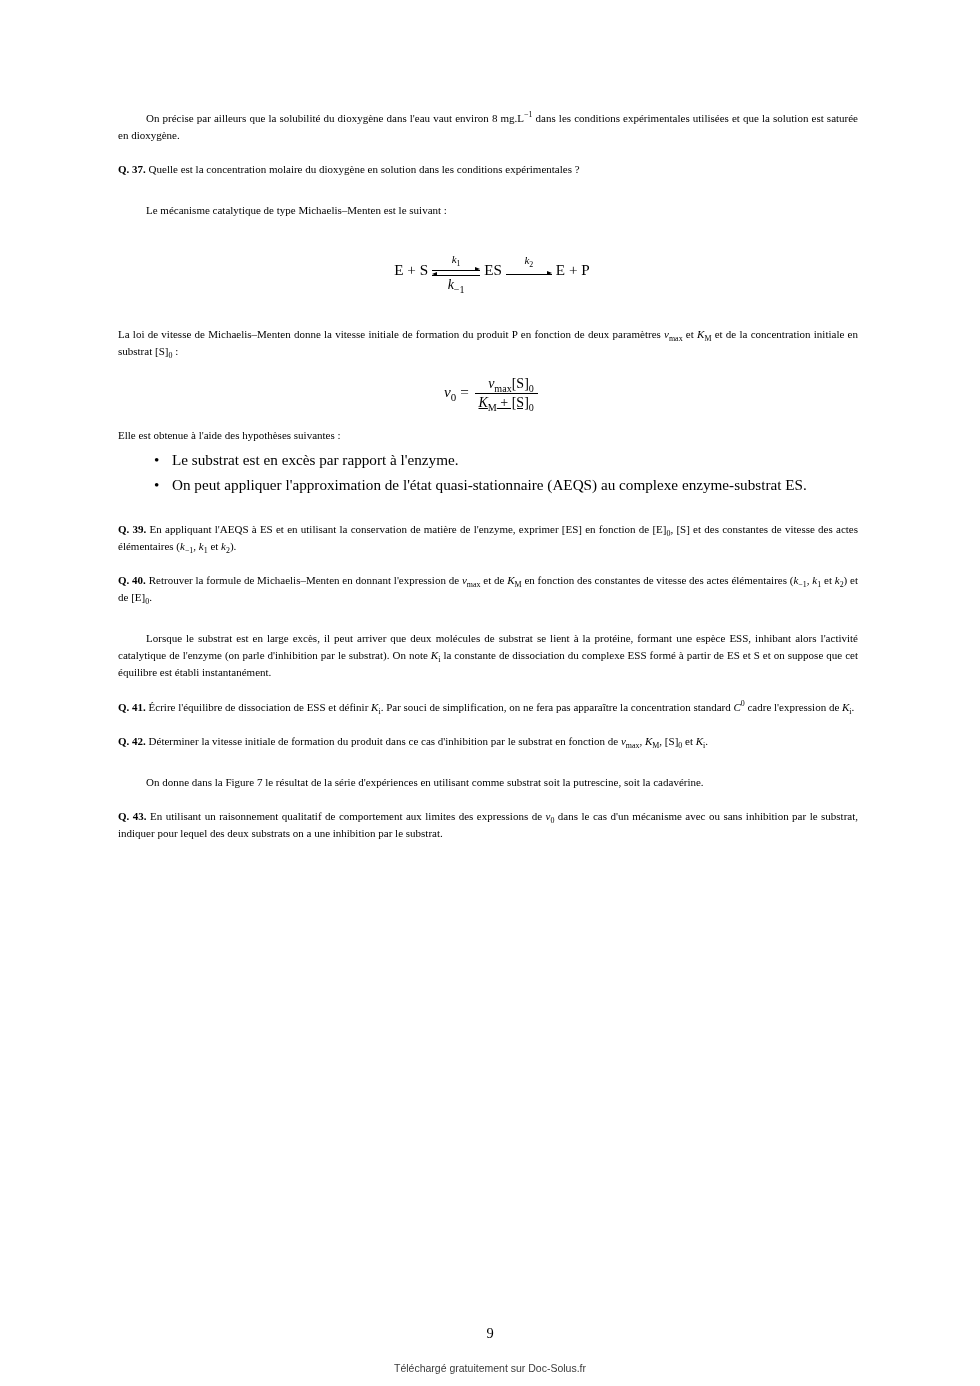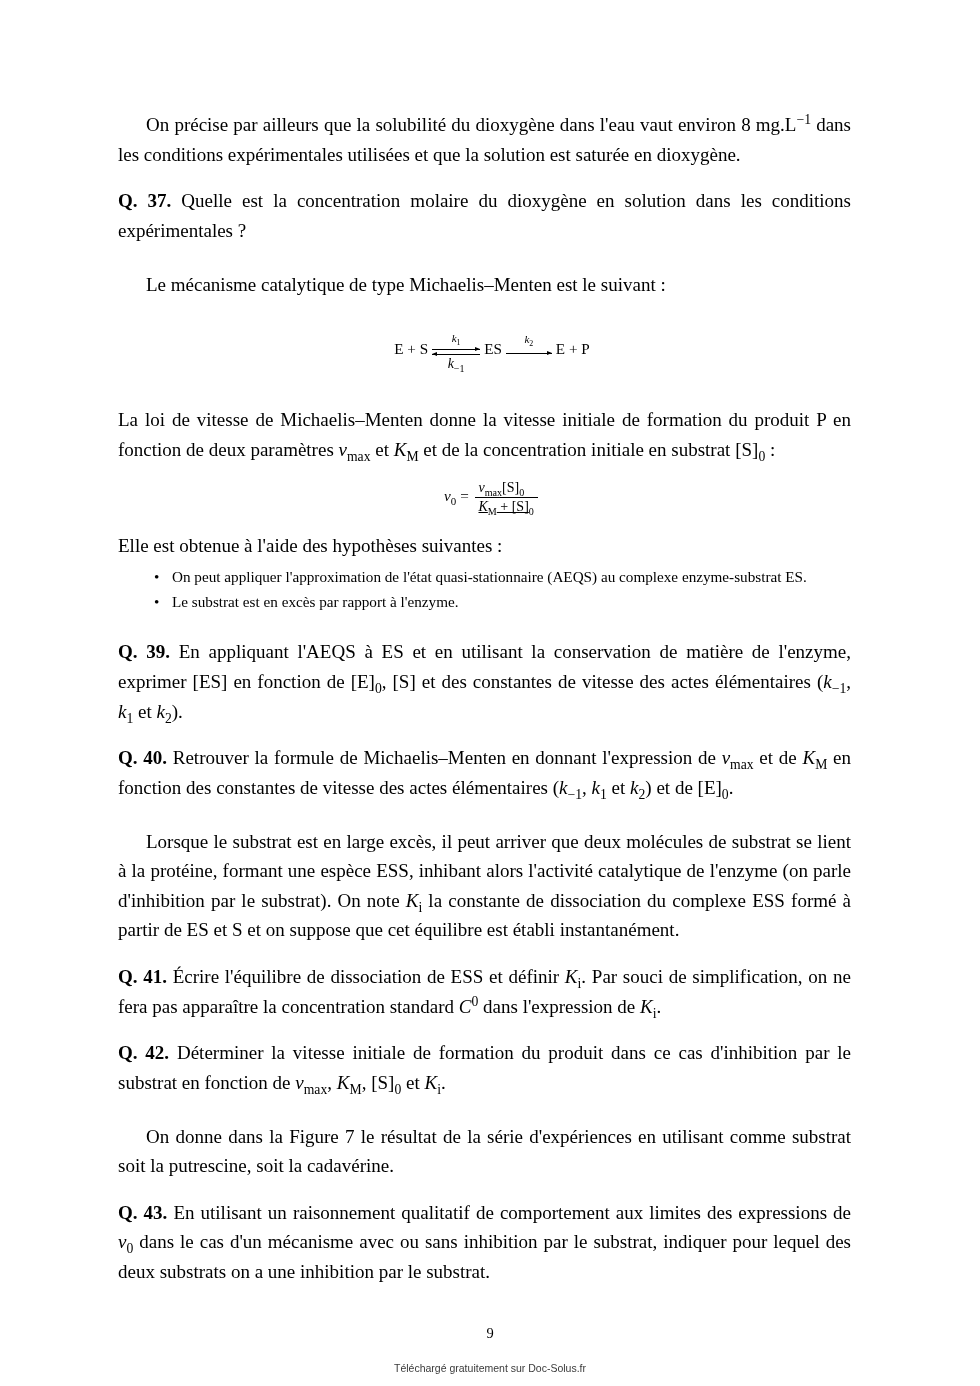--- a/index.html
+++ b/index.html
@@ -21,22 +21,22 @@
     height: 1386px;
     background: #fff;
   }
   .content {
     position: absolute;
     left: 118px;
     top: 110px;
     width: 748px;
   }
   p {
-    margin: 0 15px 0 0;
-    font-size: 19px;
+    margin: 0 8px 0 0;
+    font-size: 11px;
     line-height: 1.56;
     text-align: justify;
     text-justify: inter-word;
   }
   .para-indent {
     text-indent: 28px;
   }
   .block-gap {
     margin-top: 17px;
   }
@@ -139,21 +139,21 @@
     right: 0; top: -2.5px;
     border-left: 5px solid #000;
     border-top: 2.5px solid transparent;
     border-bottom: 2.5px solid transparent;
   }
 
   
   .frac {
     display: inline-block;
     vertical-align: middle;
-    text-align: left;
+    text-align: right;
     margin: 0 2px;
   }
   .frac .num {
     display: block;
     padding: 0 4px 1px 4px;
     border-bottom: 1px solid #000;
     font-size: 14px;
   }
   .frac .den {
     display: block;
@@ -223,31 +223,31 @@
       <span>=</span>
       <span class="frac">
         <span class="num"><i>v</i><sub class="rm">max</sub><span>[S]</span><sub>0</sub></span>
         <span class="den"><i>K</i><sub class="rm">M</sub><span> + [S]</span><sub>0</sub></span>
       </span>
     </div>
 
     <p><span>Elle est obtenue à l'aide des hypothèses suivantes :</span></p>
 
     <ul class="bullets">
+      <li>Le substrat est en excès par rapport à l'enzyme.</li>
       <li>On peut appliquer l'approximation de l'état quasi-stationnaire (AEQS) au complexe enzyme-substrat ES.</li>
-      <li>Le substrat est en excès par rapport à l'enzyme.</li>
     </ul>
 
     <p class="block-gap-lg"><span class="qlabel">Q. 39.</span> <span>En appliquant l'AEQS à ES et en utilisant la conservation de matière de l'enzyme, exprimer [ES] en fonction de [E]</span><sub>0</sub><span>, [S] et des constantes de vitesse des actes élémentaires (</span><i>k</i><sub class="rm">−1</sub><span>, </span><i>k</i><sub class="rm">1</sub><span> et </span><i>k</i><sub class="rm">2</sub><span>).</span></p>
 
     <p class="block-gap"><span class="qlabel">Q. 40.</span> <span>Retrouver la formule de Michaelis–Menten en donnant l'expression de </span><i>v</i><sub class="rm">max</sub><span> et de </span><i>K</i><sub class="rm">M</sub><span> en fonction des constantes de vitesse des actes élémentaires (</span><i>k</i><sub class="rm">−1</sub><span>, </span><i>k</i><sub class="rm">1</sub><span> et </span><i>k</i><sub class="rm">2</sub><span>) et de [E]</span><sub>0</sub><span>.</span></p>
 
     <p class="block-gap-lg para-indent"><span>Lorsque le substrat est en large excès, il peut arriver que deux molécules de substrat se lient à la protéine, formant une espèce ESS, inhibant alors l'activité catalytique de l'enzyme (on parle d'inhibition par le substrat). On note </span><i>K</i><sub>i</sub><span> la constante de dissociation du complexe ESS formé à partir de ES et S et on suppose que cet équilibre est établi instantanément.</span></p>
 
-    <p class="block-gap"><span class="qlabel">Q. 41.</span> <span>Écrire l'équilibre de dissociation de ESS et définir </span><i>K</i><sub>i</sub><span>. Par souci de simplification, on ne fera pas apparaître la concentration standard </span><i>C</i><sup class="rm">0</sup><span> dans l'expression de </span><i>K</i><sub>i</sub><span>.</span></p>
+    <p class="block-gap"><span class="qlabel">Q. 41.</span> <span>Écrire l'équilibre de dissociation de ESS et définir </span><i>K</i><sub>i</sub><span>. Par souci de simplification, on ne fera pas apparaître la concentration standard </span><i>C</i><sup class="rm">0</sup><span> cadre l'expression de </span><i>K</i><sub>i</sub><span>.</span></p>
 
     <p class="block-gap"><span class="qlabel">Q. 42.</span> <span>Déterminer la vitesse initiale de formation du produit dans ce cas d'inhibition par le substrat en fonction de </span><i>v</i><sub class="rm">max</sub><span>, </span><i>K</i><sub class="rm">M</sub><span>, [S]</span><sub>0</sub><span> et </span><i>K</i><sub>i</sub><span>.</span></p>
 
     <p class="block-gap-lg para-indent"><span>On donne dans la Figure 7 le résultat de la série d'expériences en utilisant comme substrat soit la putrescine, soit la cadavérine.</span></p>
 
     <p class="block-gap"><span class="qlabel">Q. 43.</span> <span>En utilisant un raisonnement qualitatif de comportement aux limites des expressions de </span><i>v</i><sub class="rm">0</sub><span> dans le cas d'un mécanisme avec ou sans inhibition par le substrat, indiquer pour lequel des deux substrats on a une inhibition par le substrat.</span></p>
 
   </div>
 
   <div class="page-number">9</div>

